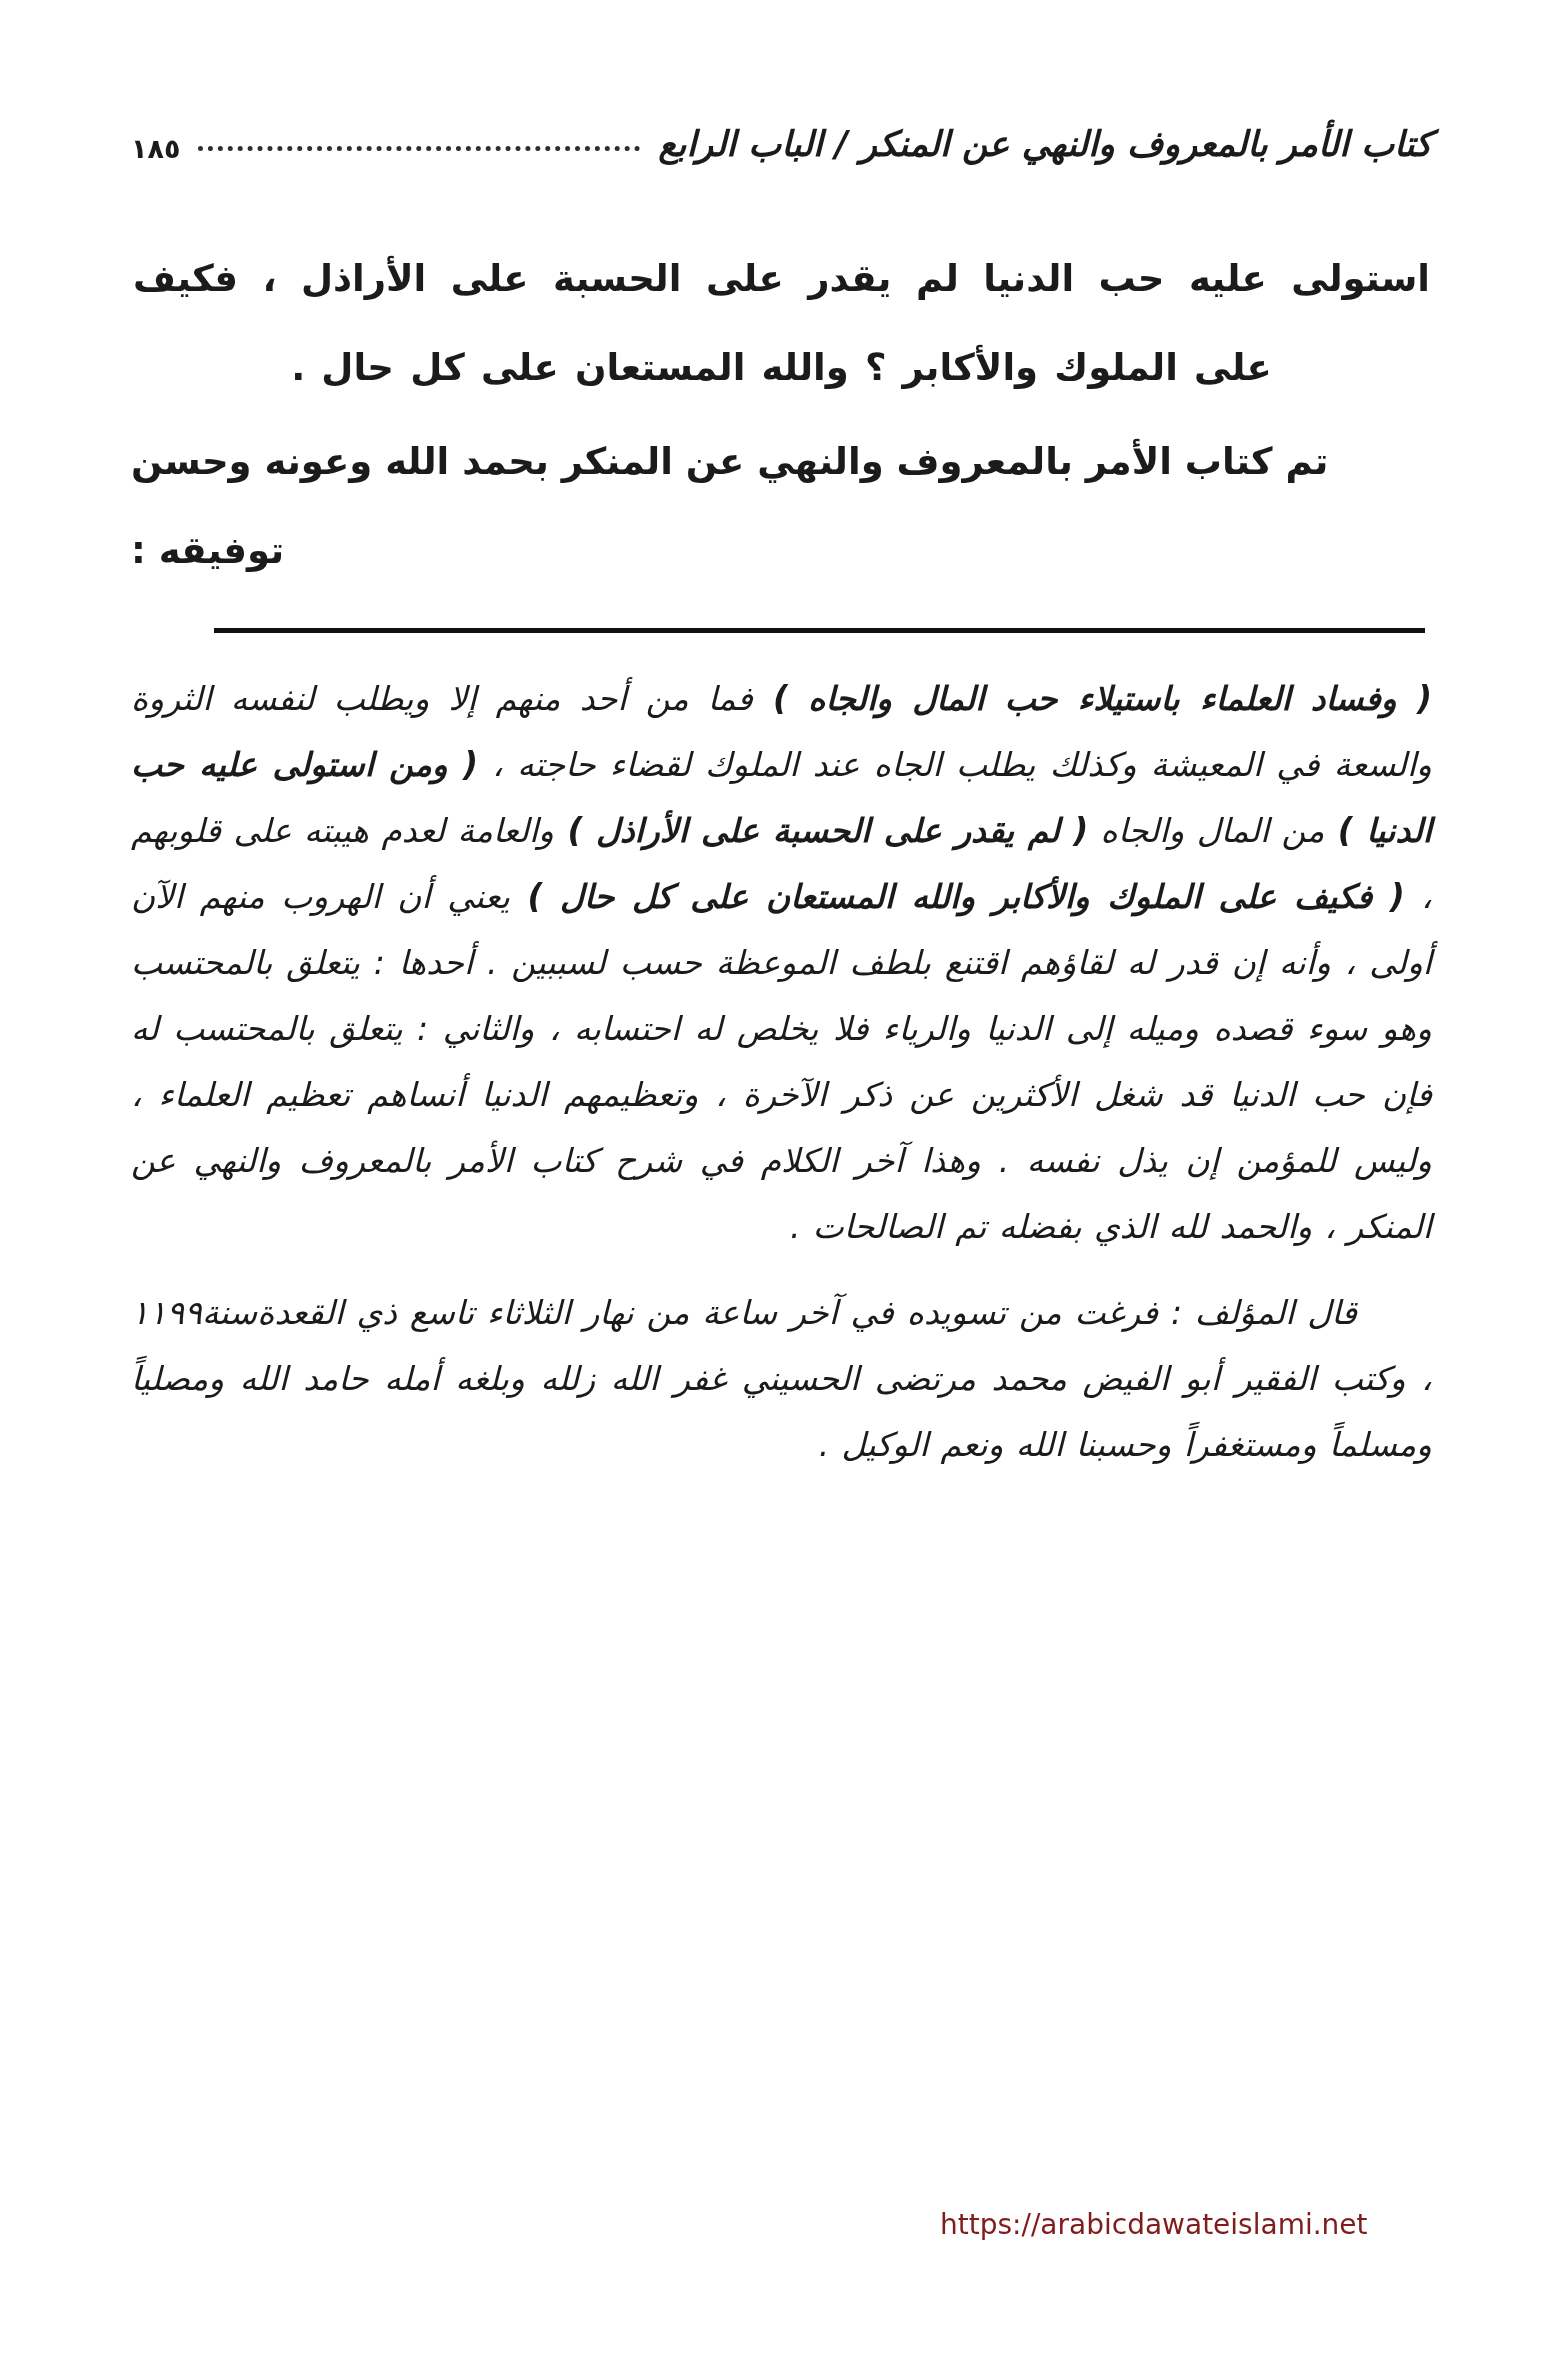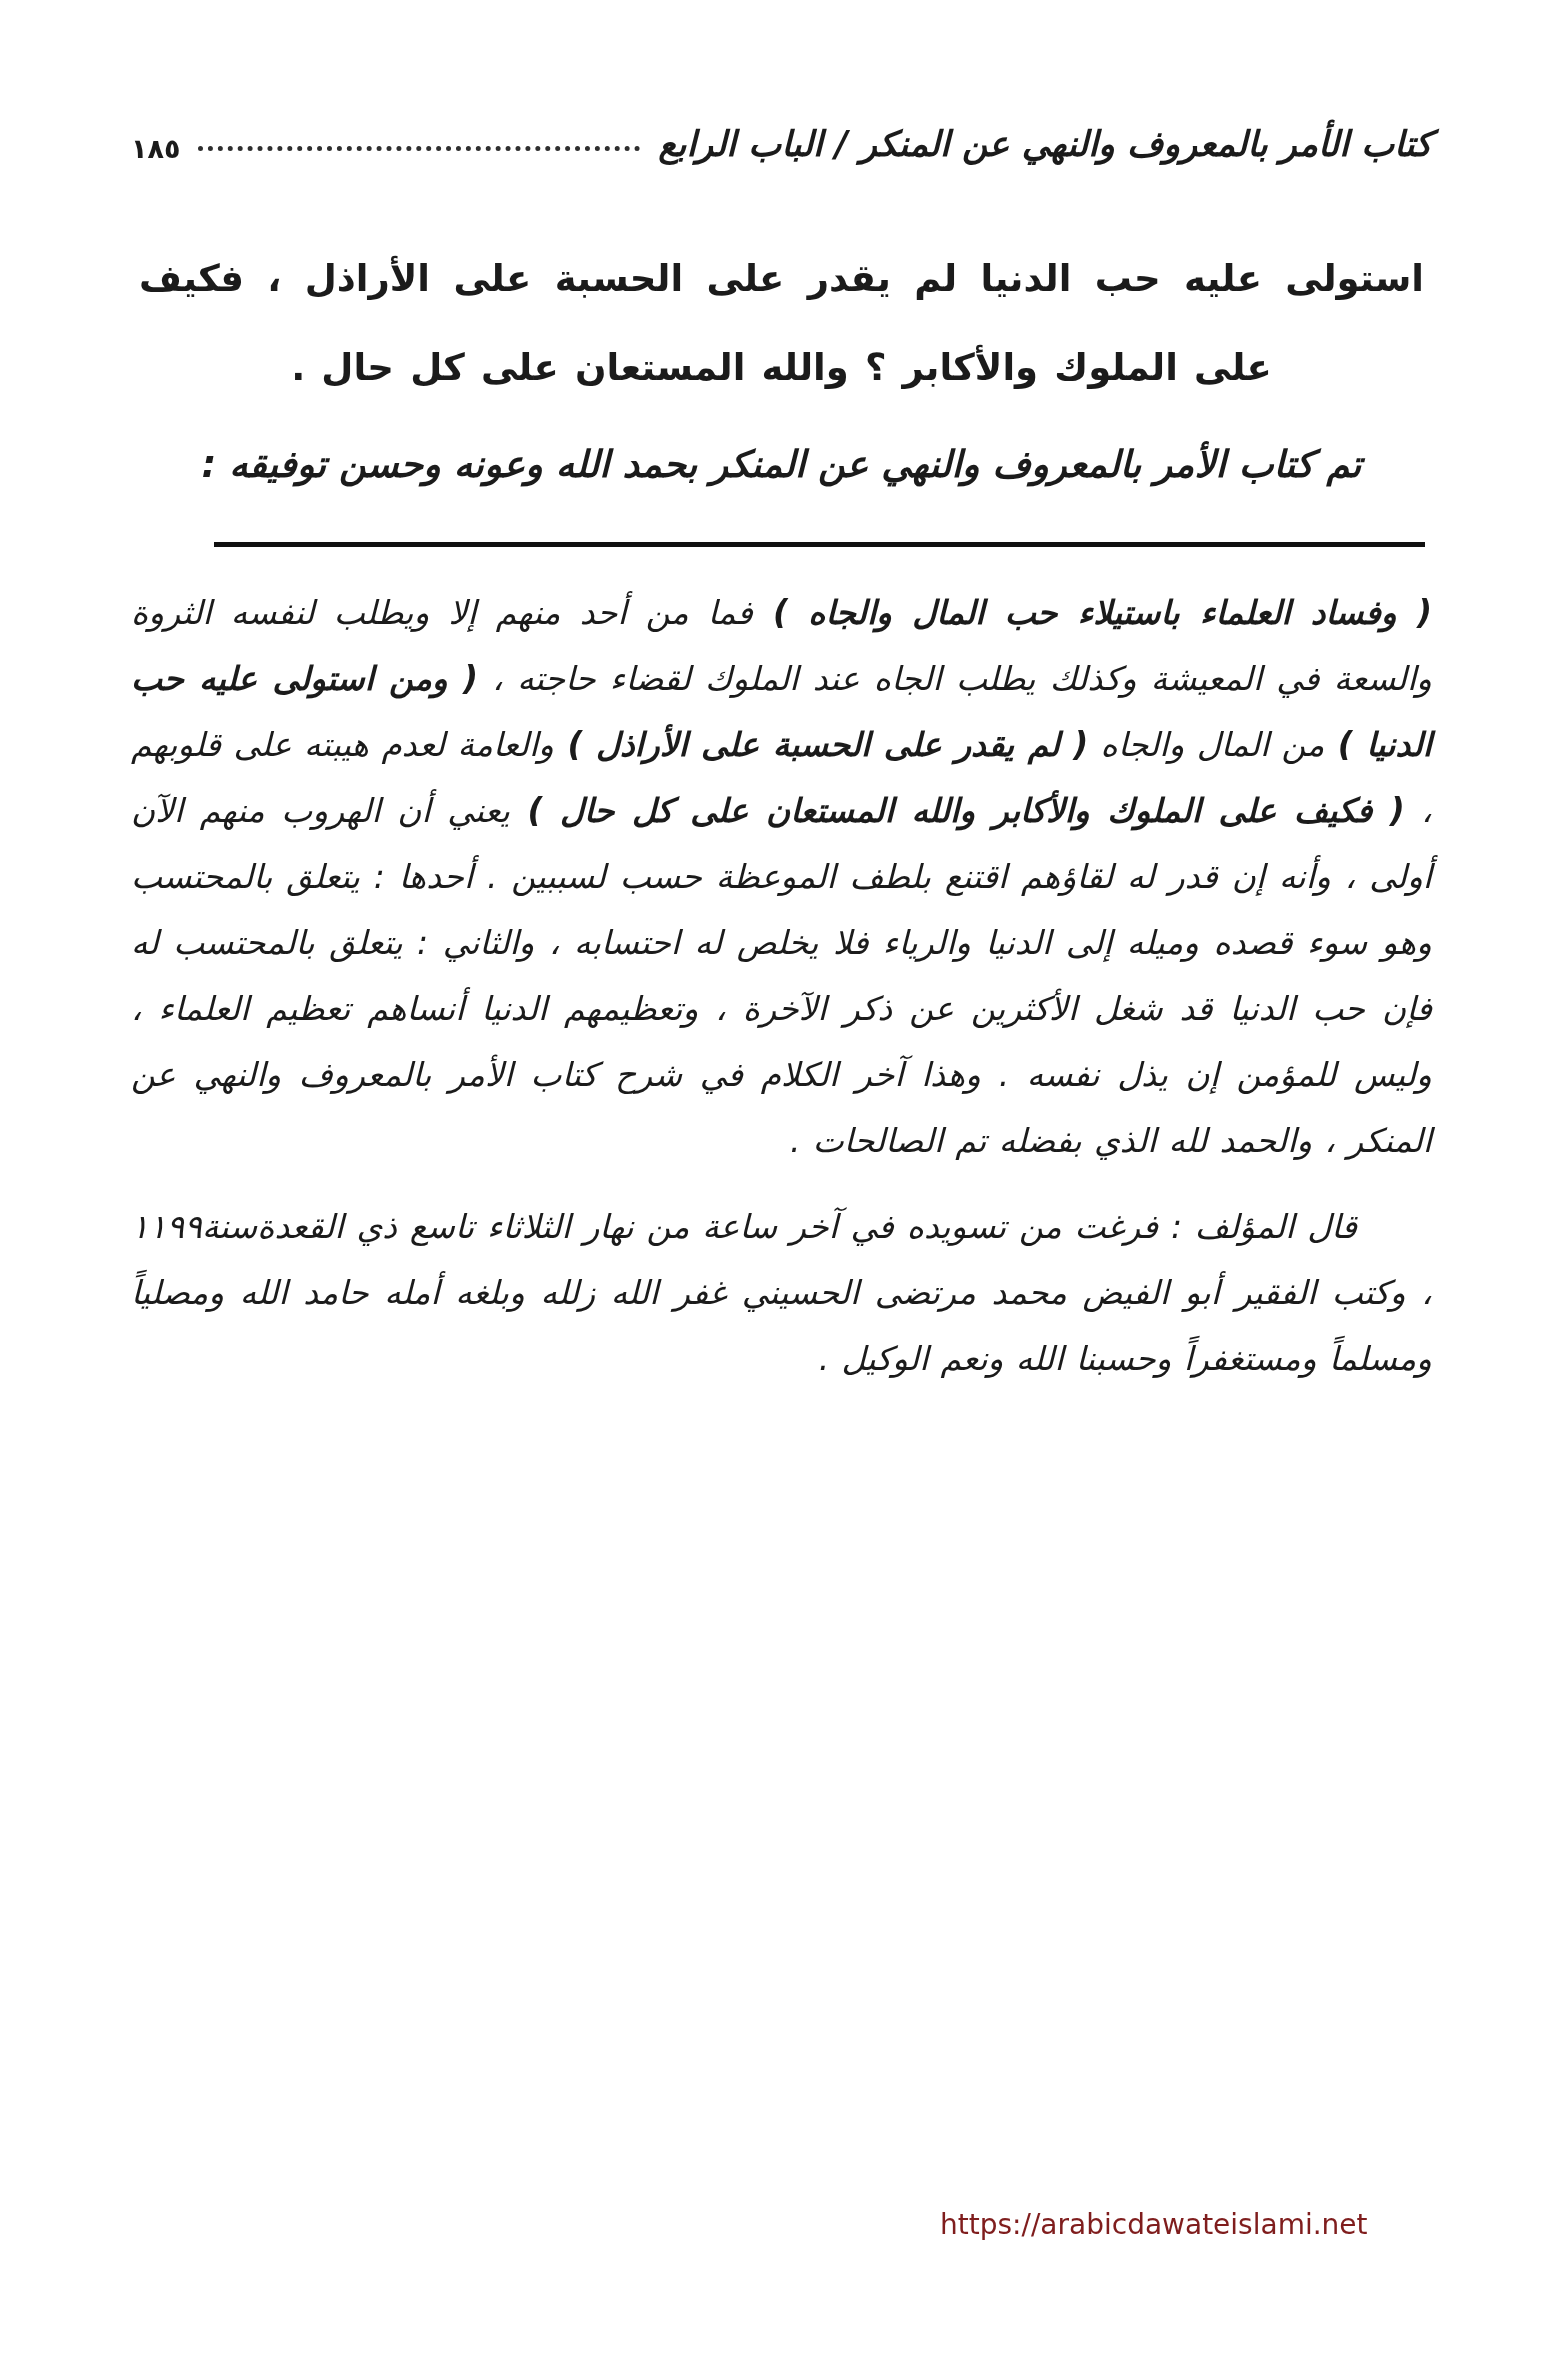--- a/index.html
+++ b/index.html
@@ -45,32 +45,31 @@
     font-size: 27px;
     font-weight: bold;
     white-space: nowrap;
   }
 
   
   .matn {
     font-size: 37px;
     font-weight: bold;
     line-height: 89px;
-    margin: 8px;
+    margin: 2px;
     text-align: justify;
     text-align-last: center;
     word-spacing: 3.3px;
   }
   .matn-closing {
     font-size: 37px;
     font-weight: bold;
     line-height: 89px;
     margin: 5px 0 0 0;
-    text-align: center;
-    font-style: italic;
+    text-align: left;
   }
 
   
   .rule {
     border: none;
     border-top: 5.8px solid #101010;
     margin: 33px 6.6px 0 83px;
   }
 
   

